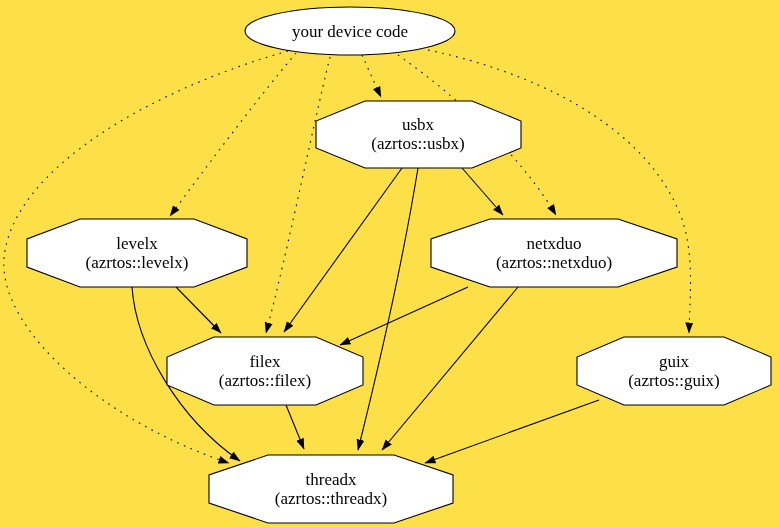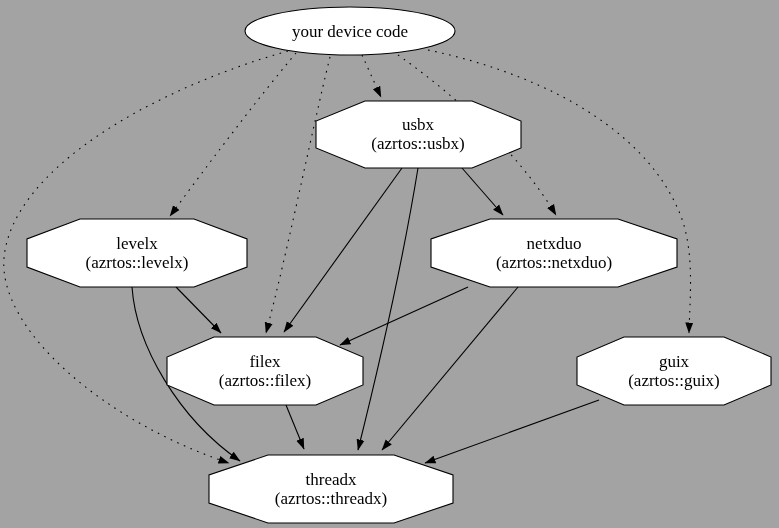--- a/index.html
+++ b/index.html
@@ -4,21 +4,21 @@
 <style>
   html, body {
     margin: 0;
     padding: 0;
     background: #ffffff;
   }
   .canvas {
     position: relative;
     width: 779px;
     height: 528px;
-    background: #a3a3a3;
+    background: #fde047;
     font-family: "Liberation Serif", "DejaVu Serif", serif;
   }
   svg { display: block; }
   .node-shape {
     fill: #ffffff;
     stroke: #000000;
     stroke-width: 1.1;
   }
   .node-label {
     fill: #000000;

